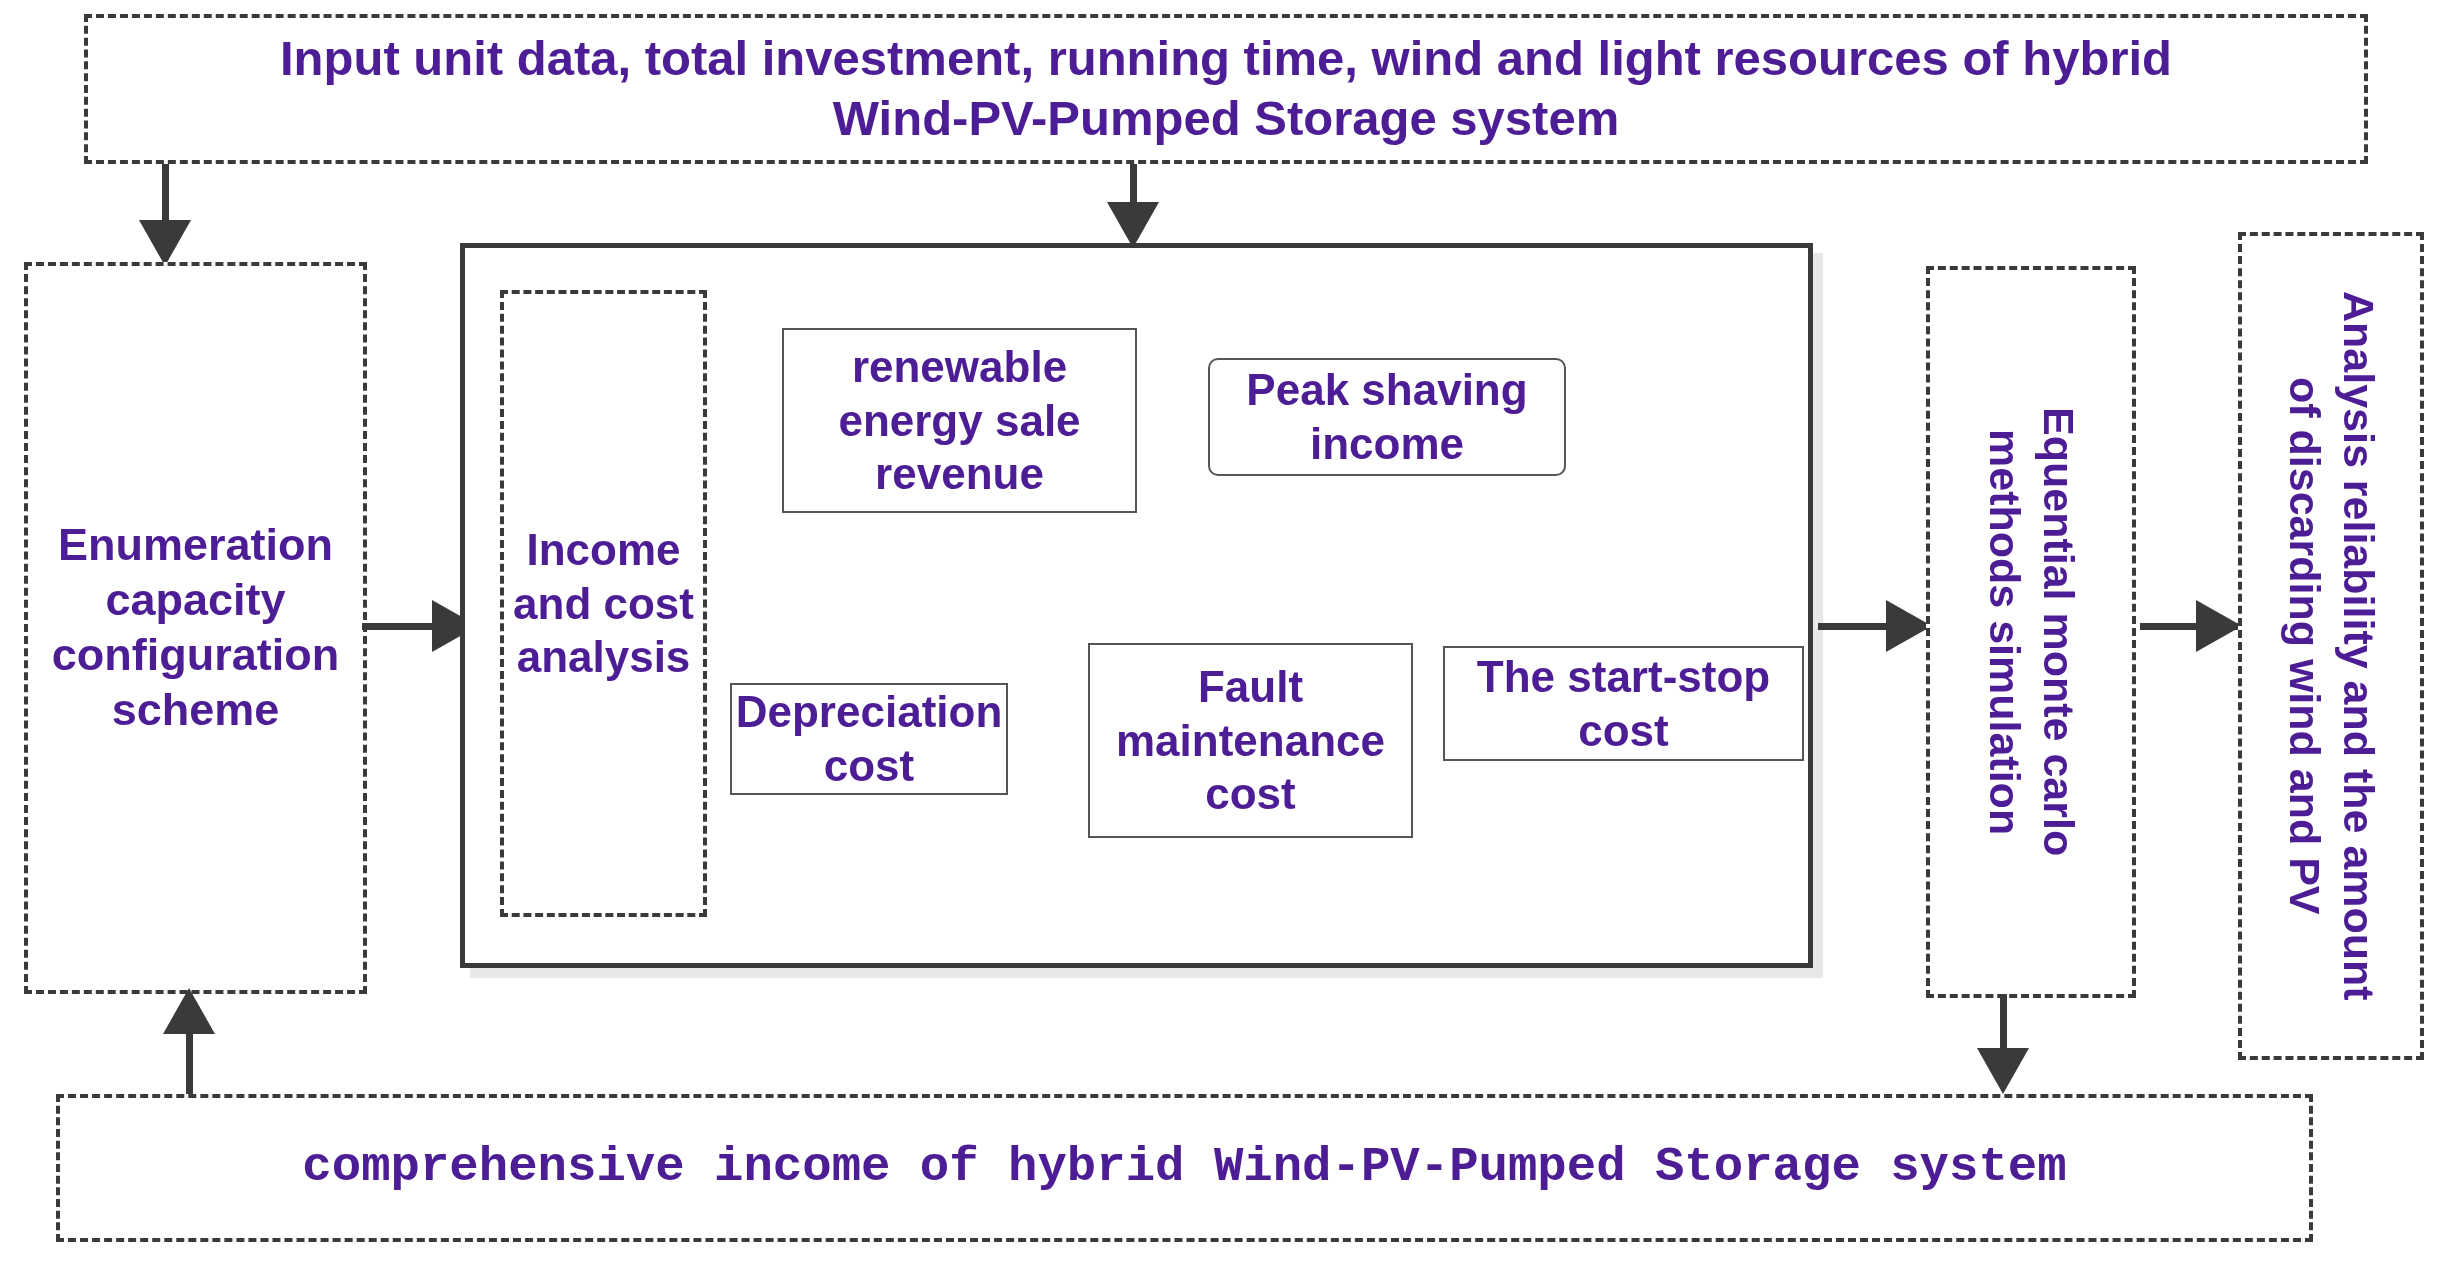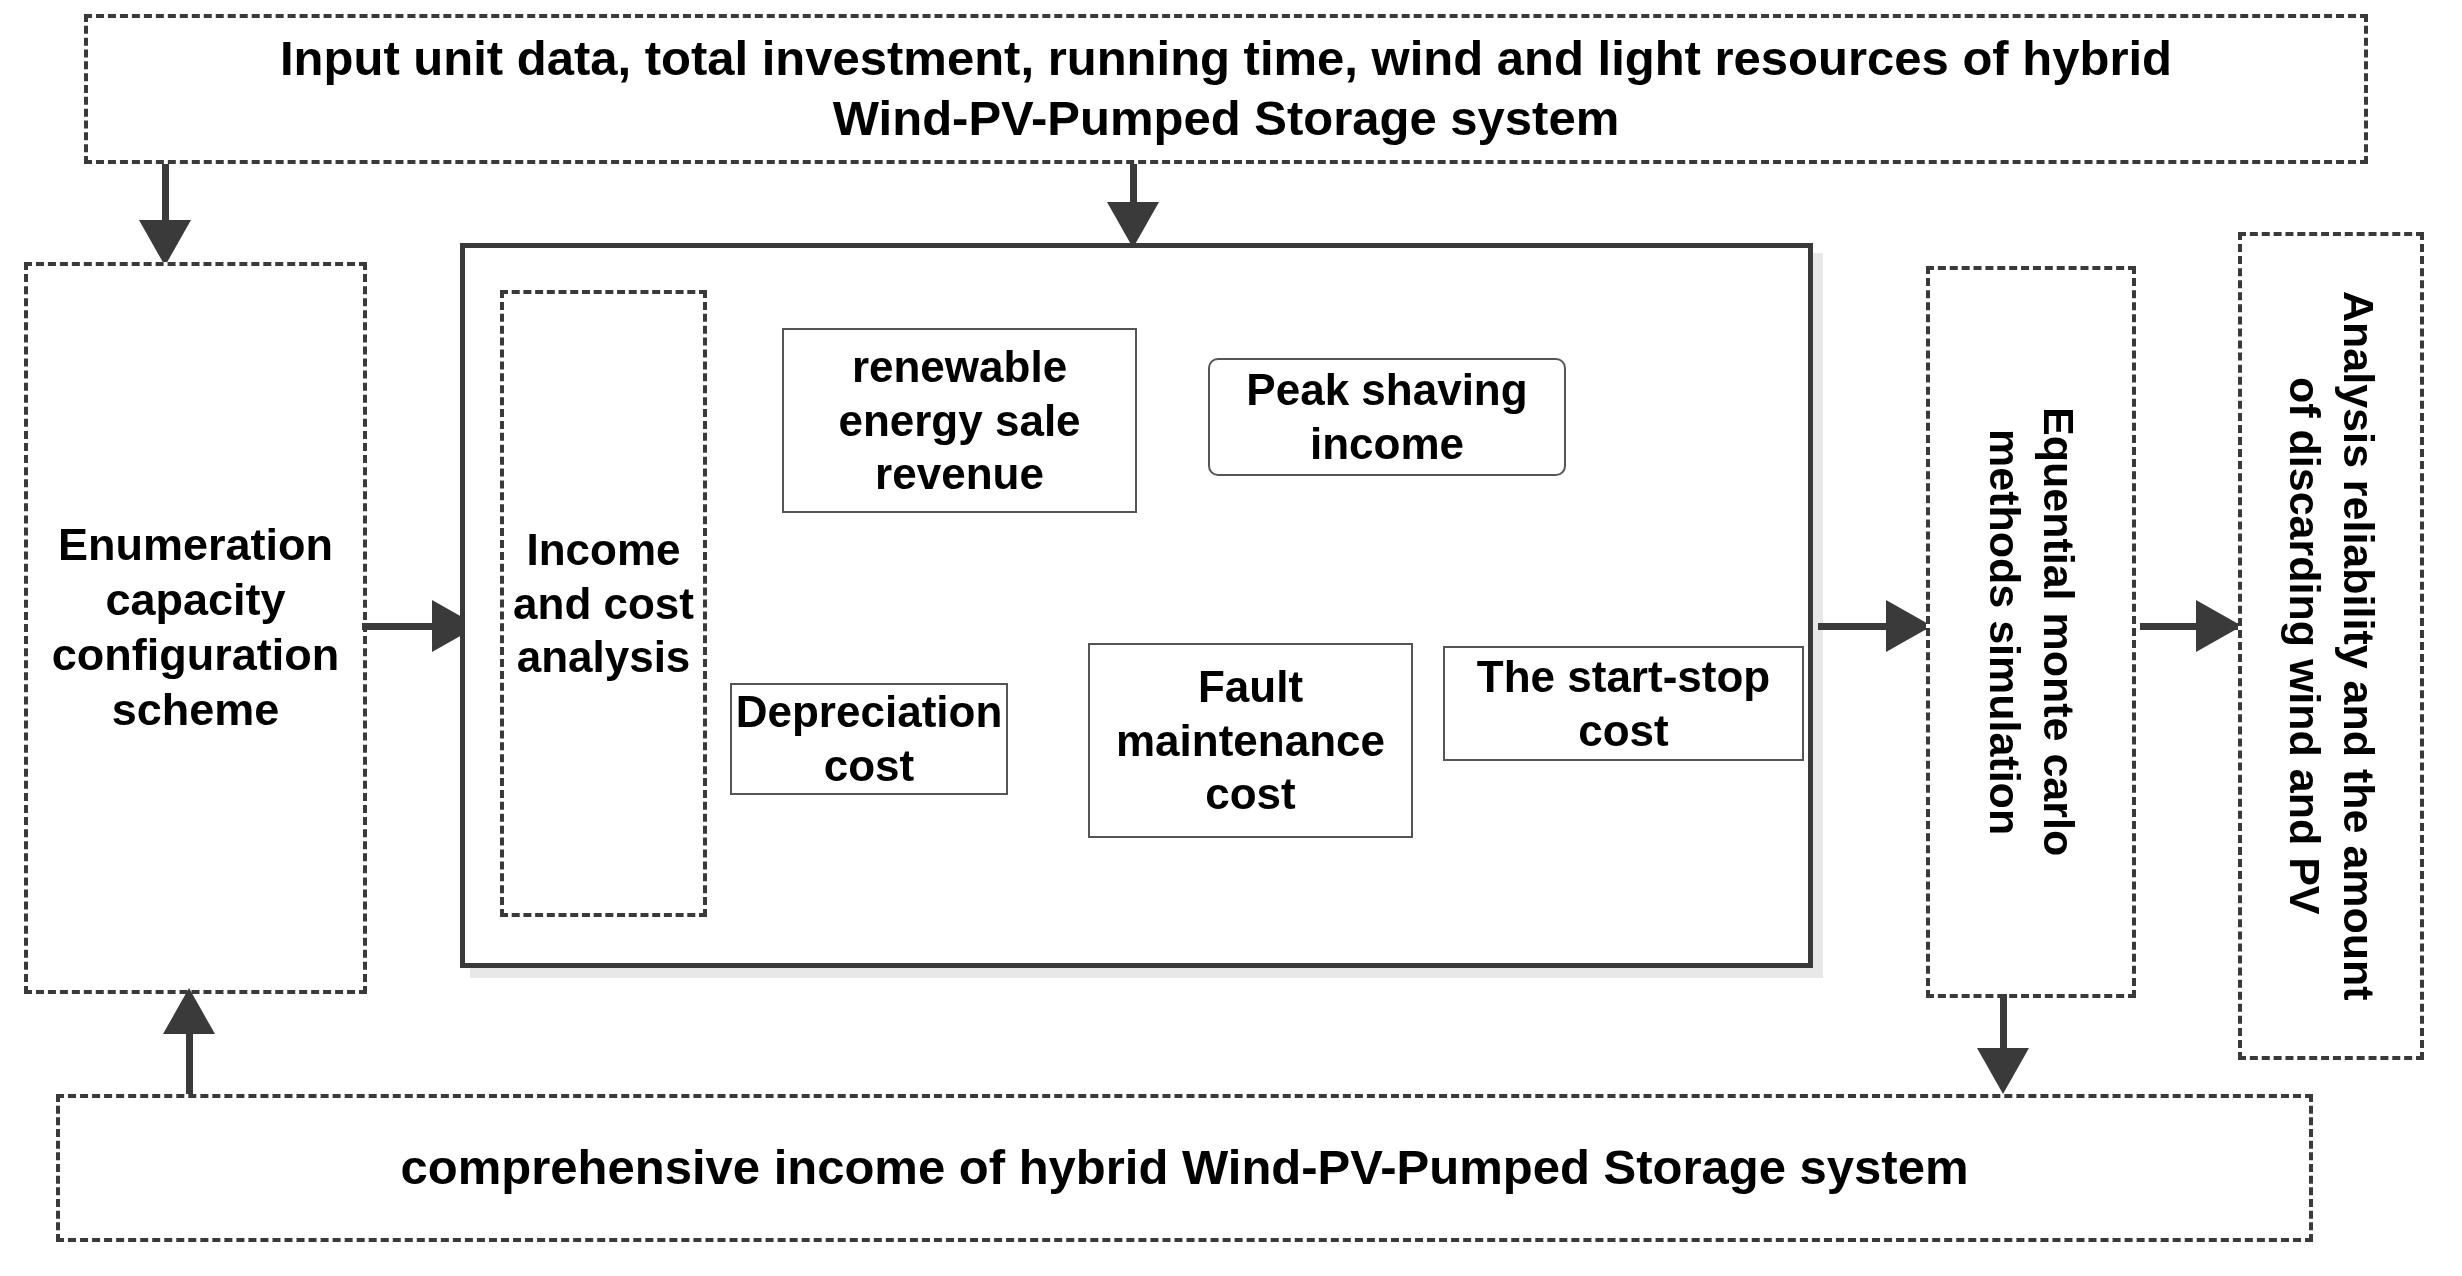--- a/index.html
+++ b/index.html
@@ -16,21 +16,21 @@
   }
 
   
   .node{
     position:absolute;
     box-sizing:border-box;
     display:flex;
     align-items:center;
     justify-content:center;
     text-align:center;
-    color:#000000;
+    color:#4c1d95;
     font-weight:bold;
     line-height:1.22;
   }
   .dashed{
     border:4px dashed #3a3a3a;
     background:#ffffff;
   }
   .solid-thin{
     border:2px solid #555555;
     background:#ffffff;
@@ -106,20 +106,21 @@
     text-orientation:mixed;
     white-space:pre-line;
     line-height:1.25;
     text-align:center;
   }
 
   #comprehensive-box{
     left:56px; top:1094px; width:2257px; height:148px;
     font-size:49px;
     padding:4px 24px;
+    font-family:Liberation Mono, monospace;
   }
 
   
   .line{position:absolute;background:#3a3a3a;}
   .vline{width:7px;}
   .hline{height:7px;}
   .arrow-down{
     position:absolute;
     width:0;height:0;
     border-left:26px solid transparent;

